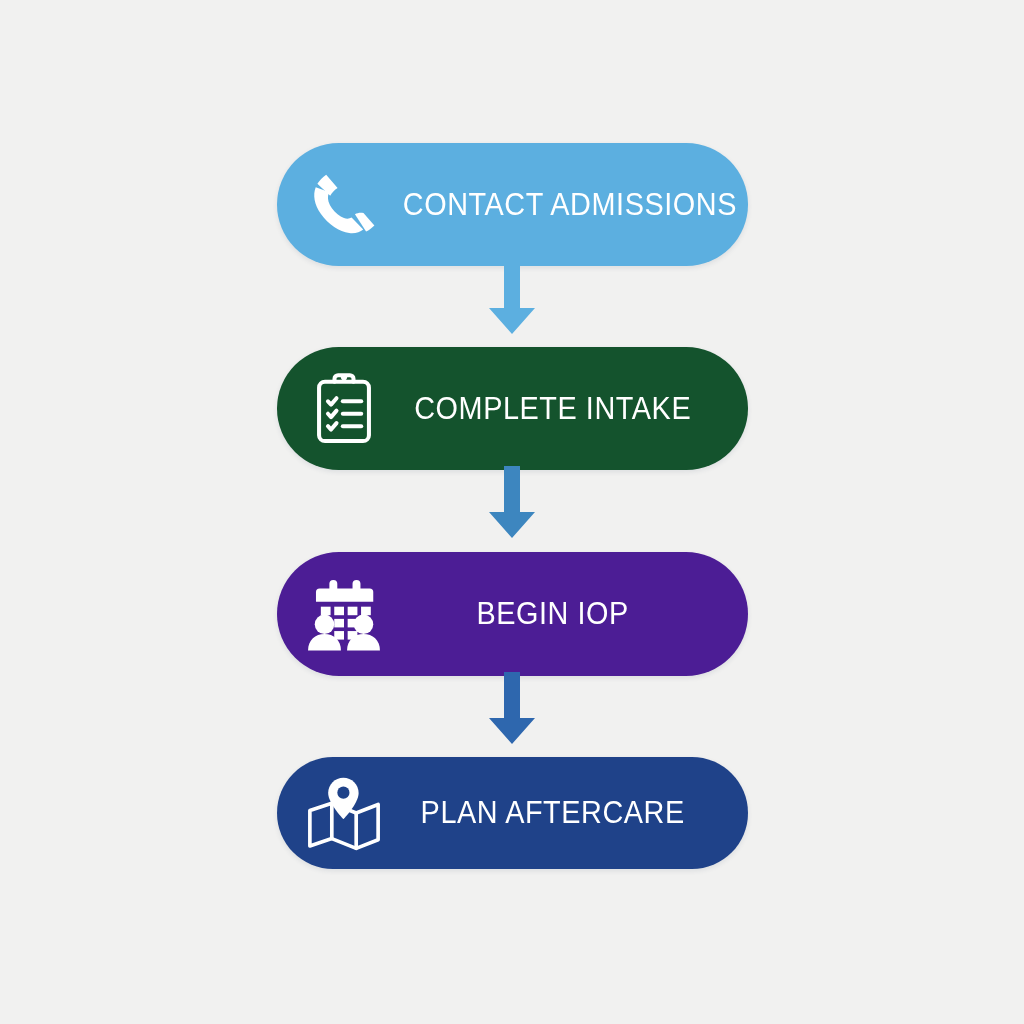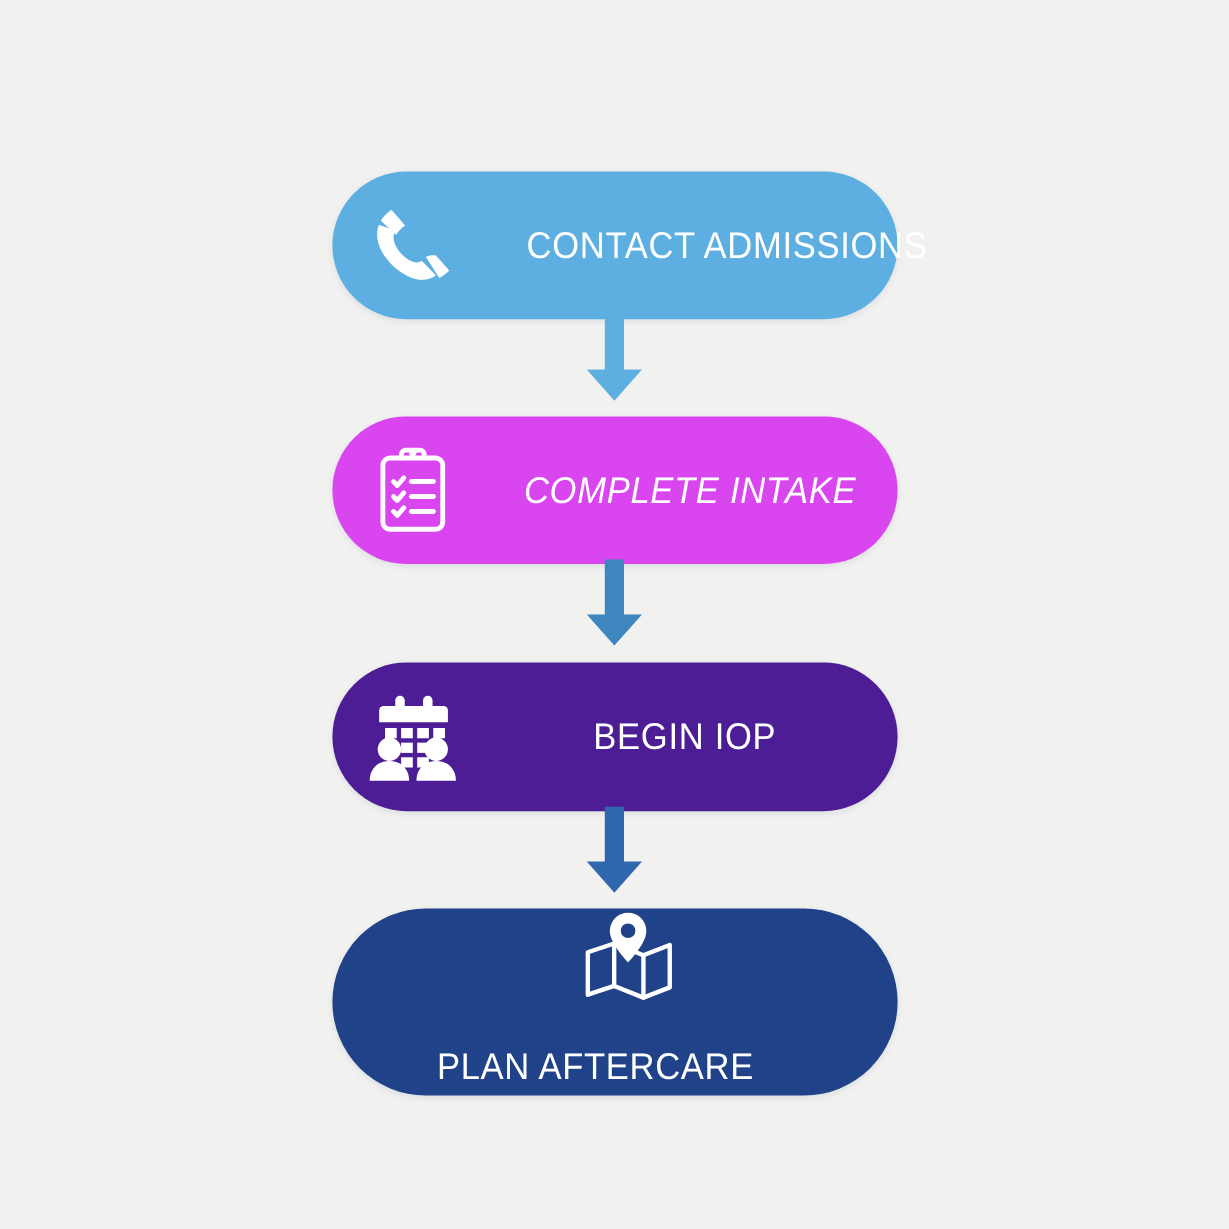--- a/index.html
+++ b/index.html
@@ -23,21 +23,20 @@
 
   .flow-step {
     position: absolute;
     left: 277px;
     width: 471px;
     display: flex;
     align-items: center;
     border-radius: 999px;
     box-sizing: border-box;
     box-shadow: 0 2px 5px rgba(40, 60, 90, 0.10);
-    gap: 36px;
   }
 
   .step-icon {
     flex: 0 0 auto;
     width: 90px;
     margin-left: 22px;
     display: flex;
     align-items: center;
     justify-content: center;
   }
@@ -54,21 +53,21 @@
     padding-right: 34px;
     white-space: nowrap;
     transform: scaleX(0.93);
     font-weight: 400;
   }
 
   
   #step-0 { top: 143px; height: 123px; background: #5cafe0; }
   #step-1 { top: 347px; height: 123px; background: #3d86bf; }
   #step-2 { top: 552px; height: 124px; background: #2e67ae; }
-  #step-3 { top: 757px; height: 156px; background: #1f4289; flex-direction: column; }
+  #step-3 { top: 757px; height: 112px; background: #1f4289; }
 
   
   .flow-arrow {
     position: absolute;
     left: 0;
     width: 1024px;
     display: flex;
     justify-content: center;
     pointer-events: none;
   }
@@ -95,21 +94,21 @@
     </div>
     <div class="step-label" style="color: rgb(255, 255, 255);">CONTACT ADMISSIONS</div>
   </div>
 
   <div class="flow-arrow" id="arrow-0">
     <svg width="60" height="86" viewBox="0 0 60 86" aria-hidden="true">
       <path d="M22 0 H38 V46 H53 L30 72 L7 46 H22 Z" fill="#5cafe0"></path>
     </svg>
   </div>
 
-  <div class="flow-step" id="step-1" style="background: #d946ef; font-style: italic;">
+  <div class="flow-step" id="step-1" style="background: #14532d;">
     <div class="step-icon">
       <svg width="76" height="76" viewBox="0 0 64 64" aria-hidden="true">
         <g fill="none" stroke="#ffffff" stroke-width="3.4" stroke-linecap="round" stroke-linejoin="round">
           <rect x="11" y="9" width="42" height="50" rx="5"></rect>
           <path d="M24 9 V6.5 a3 3 0 0 1 3-3 h10 a3 3 0 0 1 3 3 V9"></path>
           <circle cx="32" cy="5.2" r="2.6" fill="#ffffff" stroke="none"></circle>
           <path d="M18.5 25.5 l2.6 2.8 l4.6 -5.4"></path>
           <path d="M18.5 36.0 l2.6 2.8 l4.6 -5.4"></path>
           <path d="M18.5 46.5 l2.6 2.8 l4.6 -5.4"></path>
           <path d="M31 25.5 H46.5"></path>

